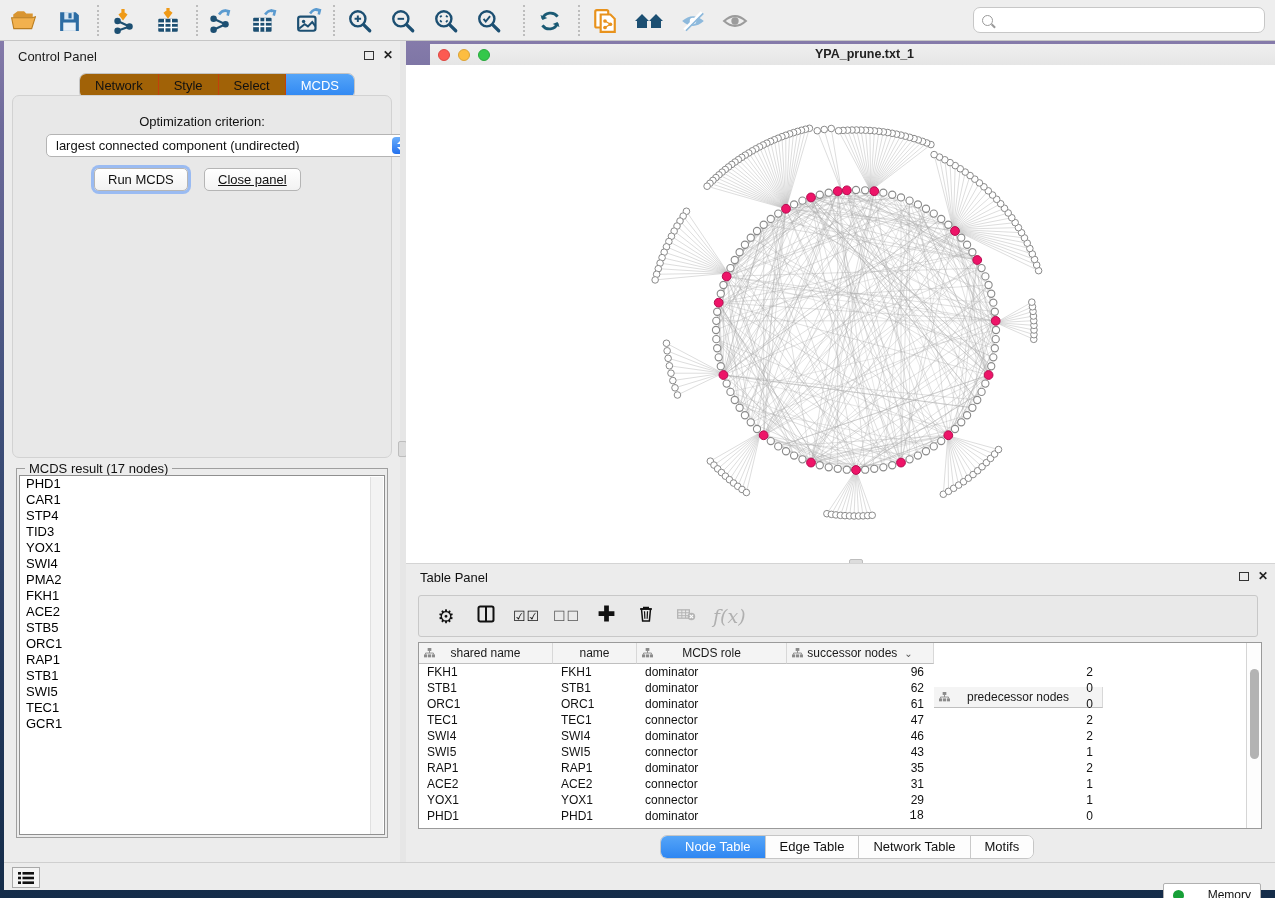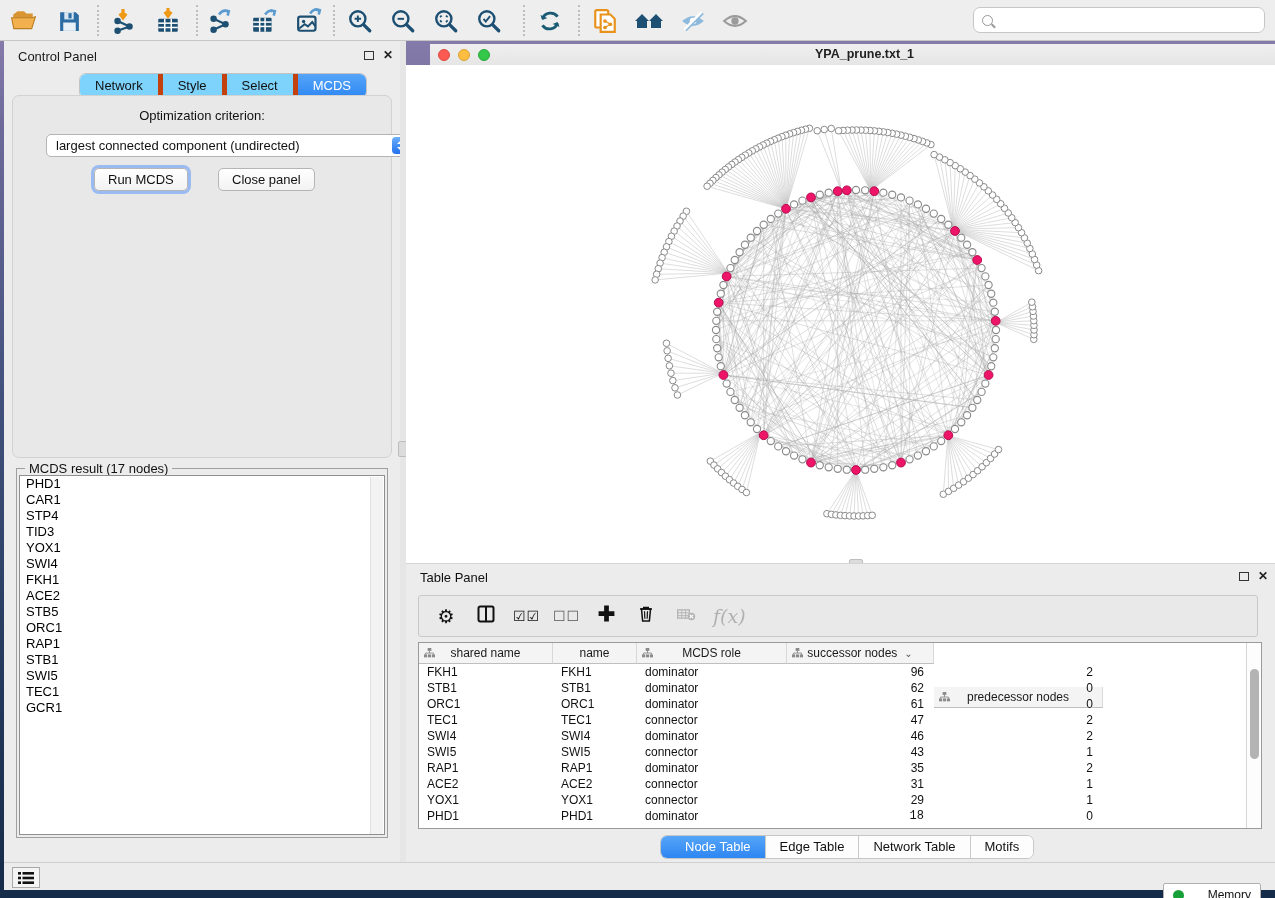--- a/index.html
+++ b/index.html
@@ -20,33 +20,33 @@
   #search-box .mag::after { content:""; position:absolute; width:5px; height:1.6px; background:#9a9a9a; transform:rotate(45deg); left:8px; top:9px; }
   #search-input { border:none; outline:none; flex:1; height:20px; font-size:12px; background:transparent; margin-left:6px; }
 
   
   #control-panel { left:4px; top:41px; width:396px; height:821px; background:#ececec; }
   #cp-title { left:14px; top:8px; font-size:13px; color:#1a1a1a; }
   .float-ic { width:10px; height:9px; border:1.4px solid #333; display:inline-block; }
   .close-ic { font-size:12px; font-weight:bold; color:#222; line-height:10px; }
   #cp-float { left:360px; top:10px; } #cp-close { left:379px; top:9px; }
   #cp-tabs { left:75px; top:32px; display:flex; border:1px solid #c3c3c3; border-radius:7px; overflow:hidden; background:#fff; }
-  .cp-tab { padding:4px 15px 5px; font-size:13px; background:#7dd3fc; border-right:5px solid #c2410c; color:#111; cursor:default; }
+  .cp-tab { padding:4px 15px 5px; font-size:13px; background:#a16207; border-right:1px solid #c2410c; color:#111; cursor:default; }
   .cp-tab:last-child { border-right:none; }
   .cp-tab.active { background:linear-gradient(#55a5f8,#2e86f2); color:#fff; }
   #cp-box { left:8px; top:54px; width:380px; height:363px; background:#e8e8e8; border:1px solid #d2d2d2; border-radius:7px; }
-  #opt-label { left:0; top:67px; width:396px; text-align:center; font-size:13px; }
+  #opt-label { left:0; top:73px; width:396px; text-align:center; font-size:13px; }
   #criterion-select { left:42px; top:93px; width:366px; height:23px; background:#fff; border:1px solid #b4b4b4; border-radius:5px; font-size:13px; display:flex; align-items:center; padding-left:9px; cursor:default; }
   #criterion-stepper { position:absolute; right:2px; top:2px; width:17px; height:17px; border-radius:4px; background:linear-gradient(#6aaefc,#2371ee); }
   #criterion-stepper .up, #criterion-stepper .dn { position:absolute; left:4.5px; width:0; height:0; border-left:4px solid transparent; border-right:4px solid transparent; }
   #criterion-stepper .up { top:3px; border-bottom:4px solid #fff; }
   #criterion-stepper .dn { bottom:3px; border-top:4px solid #fff; }
   .btn { position:absolute; height:23px; background:linear-gradient(#ffffff,#f2f2f2); border:1px solid #b5b5b5; border-radius:5px; font-size:13px; text-align:center; line-height:21px; padding:0 13px; cursor:default; }
   #run-btn { left:90px; top:127px; box-shadow:0 0 0 3px rgba(90,150,250,.55); }
-  #close-panel-btn { left:214px; top:127px; }
+  #close-panel-btn { left:200px; top:127px;text-decoration:underline; }
   #mcds-group { left:12px; top:427px; width:372px; height:370px; border:1px solid #9f9f9f; }
   #mcds-legend { position:absolute; left:8px; top:-8px; background:#ececec; padding:0 4px; font-size:13px; }
   #mcds-list { position:absolute; left:2px; top:6px; width:366px; height:360px; background:#fff; border:1px solid #8f8f8f; overflow:hidden; }
   .mcds-item { font-size:13px; line-height:16px; padding-left:6px; color:#000; }
   #mcds-scroll { position:absolute; right:1px; top:1px; width:13px; height:358px; background:#f3f3f3; border-left:1px solid #e0e0e0; }
 
   
   #vsplit { left:400px; top:41px; width:6px; height:821px; background:#e6e6e6; }
   #vsplit-grip { left:398px; top:441px; width:9px; height:16px; background:#dcdcdc; border:1px solid #bdbdbd; border-radius:2px; }
   #hsplit-grip { left:849px; top:559px; width:14px; height:8px; background:#dcdcdc; border:1px solid #bdbdbd; border-radius:2px; }
@@ -270,20 +270,21 @@
   <div id="mcds-group" class="abs">
     <div id="mcds-legend">MCDS result (17 nodes)</div>
     <div id="mcds-list">
       <div id="mcds-items">
           <div class="mcds-item">PHD1</div>
           <div class="mcds-item">CAR1</div>
           <div class="mcds-item">STP4</div>
           <div class="mcds-item">TID3</div>
           <div class="mcds-item">YOX1</div>
           <div class="mcds-item">SWI4</div>
+          <div class="mcds-item">PMA2</div>
           <div class="mcds-item">FKH1</div>
           <div class="mcds-item">ACE2</div>
           <div class="mcds-item">STB5</div>
           <div class="mcds-item">ORC1</div>
           <div class="mcds-item">RAP1</div>
           <div class="mcds-item">STB1</div>
           <div class="mcds-item">SWI5</div>
           <div class="mcds-item">TEC1</div>
           <div class="mcds-item">GCR1</div>
         </div>

